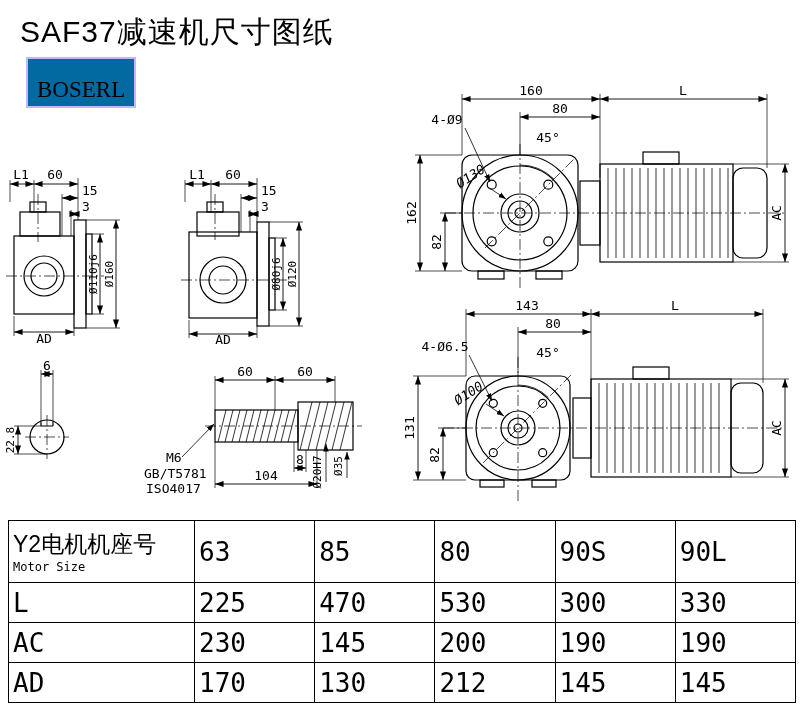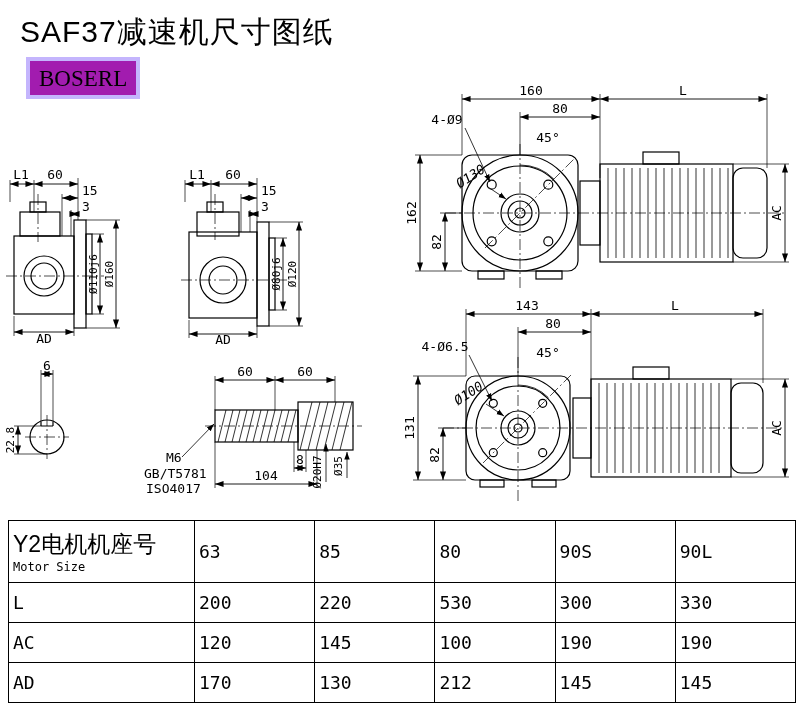--- a/index.html
+++ b/index.html
@@ -1,39 +1,39 @@
 <!DOCTYPE html>
 <html><head>
 <meta charset="utf-8">
 <style>
   * { margin:0; padding:0; box-sizing:border-box; }
   html,body { background:#fff; }
   #sheet { position:relative; width:800px; height:705px; background:#fff; overflow:hidden;
            font-family:"Liberation Sans", sans-serif; color:#000; }
   #title { position:absolute; left:20px; top:12px; font-size:30px; font-weight:normal; letter-spacing:1px; }
-  #logo  { position:absolute; left:26px; top:57px; border:4px solid #c4b5fd; padding:5px 9px 3px;
-           font-family:"Liberation Serif", serif; font-size:23px; background:#a21caf; }
+  #logo  { position:absolute; left:26px; top:57px; border:2px solid #c4b5fd; padding:18px 9px 3px;
+           font-family:"Liberation Serif", serif; font-size:23px; background:#0369a1; }
   svg { position:absolute; overflow:visible; }
   .ln   { stroke:#000; stroke-width:1.2; fill:none; }
   .thin { stroke:#000; stroke-width:0.8; fill:none; }
   .cl   { stroke:#000; stroke-width:0.7; fill:none; stroke-dasharray:11 3 2 3; }
   .dim  { stroke:#000; stroke-width:0.9; fill:none; }
   .ext  { stroke:#000; stroke-width:0.7; fill:none; }
   text.d { font-family:"DejaVu Sans Mono", monospace; font-size:13px; fill:#000; stroke:none; }
   text.s { font-family:"DejaVu Sans Mono", monospace; font-size:11px; fill:#000; stroke:none; }
   text.i { font-style:italic; }
   #size-table { position:absolute; left:8px; top:520px; width:788px; border-collapse:collapse;
                 table-layout:fixed; background:#fff; }
   #size-table th, #size-table td { border:1.5px solid #000; text-align:left; vertical-align:middle;
                 padding:4px; font-weight:normal; }
   tr.r-head { height:62px; }
   tr.r-data { height:40px; }
   .cn  { font-size:23px; font-family:"Liberation Sans", sans-serif; }
   .en  { font-size:12px; font-family:"DejaVu Sans Mono", monospace; }
-  .num { font-size:18px; font-family:"DejaVu Sans Mono", monospace; }
+  .num { font-size:26px; font-family:"DejaVu Sans Mono", monospace; }
 </style>
 </head>
 <body>
 
 <div id="sheet">
 
   <div id="title">SAF37减速机尺寸图纸</div>
   <div id="logo">BOSERL</div>
 
   <svg style="left:385px;top:82px" width="413" height="213" viewBox="0 0 413 213">
@@ -301,31 +301,31 @@
         <div class="en">Motor Size</div>
       </th>
       <td class="num">63</td>
       <td class="num">85</td>
       <td class="num">80</td>
       <td class="num">90S</td>
       <td class="num">90L</td>
     </tr>
     <tr class="r-data">
       <th class="num">L</th>
-      <td class="num">200</td>
-      <td class="num">220</td>
+      <td class="num">225</td>
+      <td class="num">470</td>
       <td class="num">530</td>
       <td class="num">300</td>
       <td class="num">330</td>
     </tr>
     <tr class="r-data">
       <th class="num">AC</th>
-      <td class="num">120</td>
+      <td class="num">230</td>
       <td class="num">145</td>
-      <td class="num">100</td>
+      <td class="num">200</td>
       <td class="num">190</td>
       <td class="num">190</td>
     </tr>
     <tr class="r-data">
       <th class="num">AD</th>
       <td class="num">170</td>
       <td class="num">130</td>
       <td class="num">212</td>
       <td class="num">145</td>
       <td class="num">145</td>

